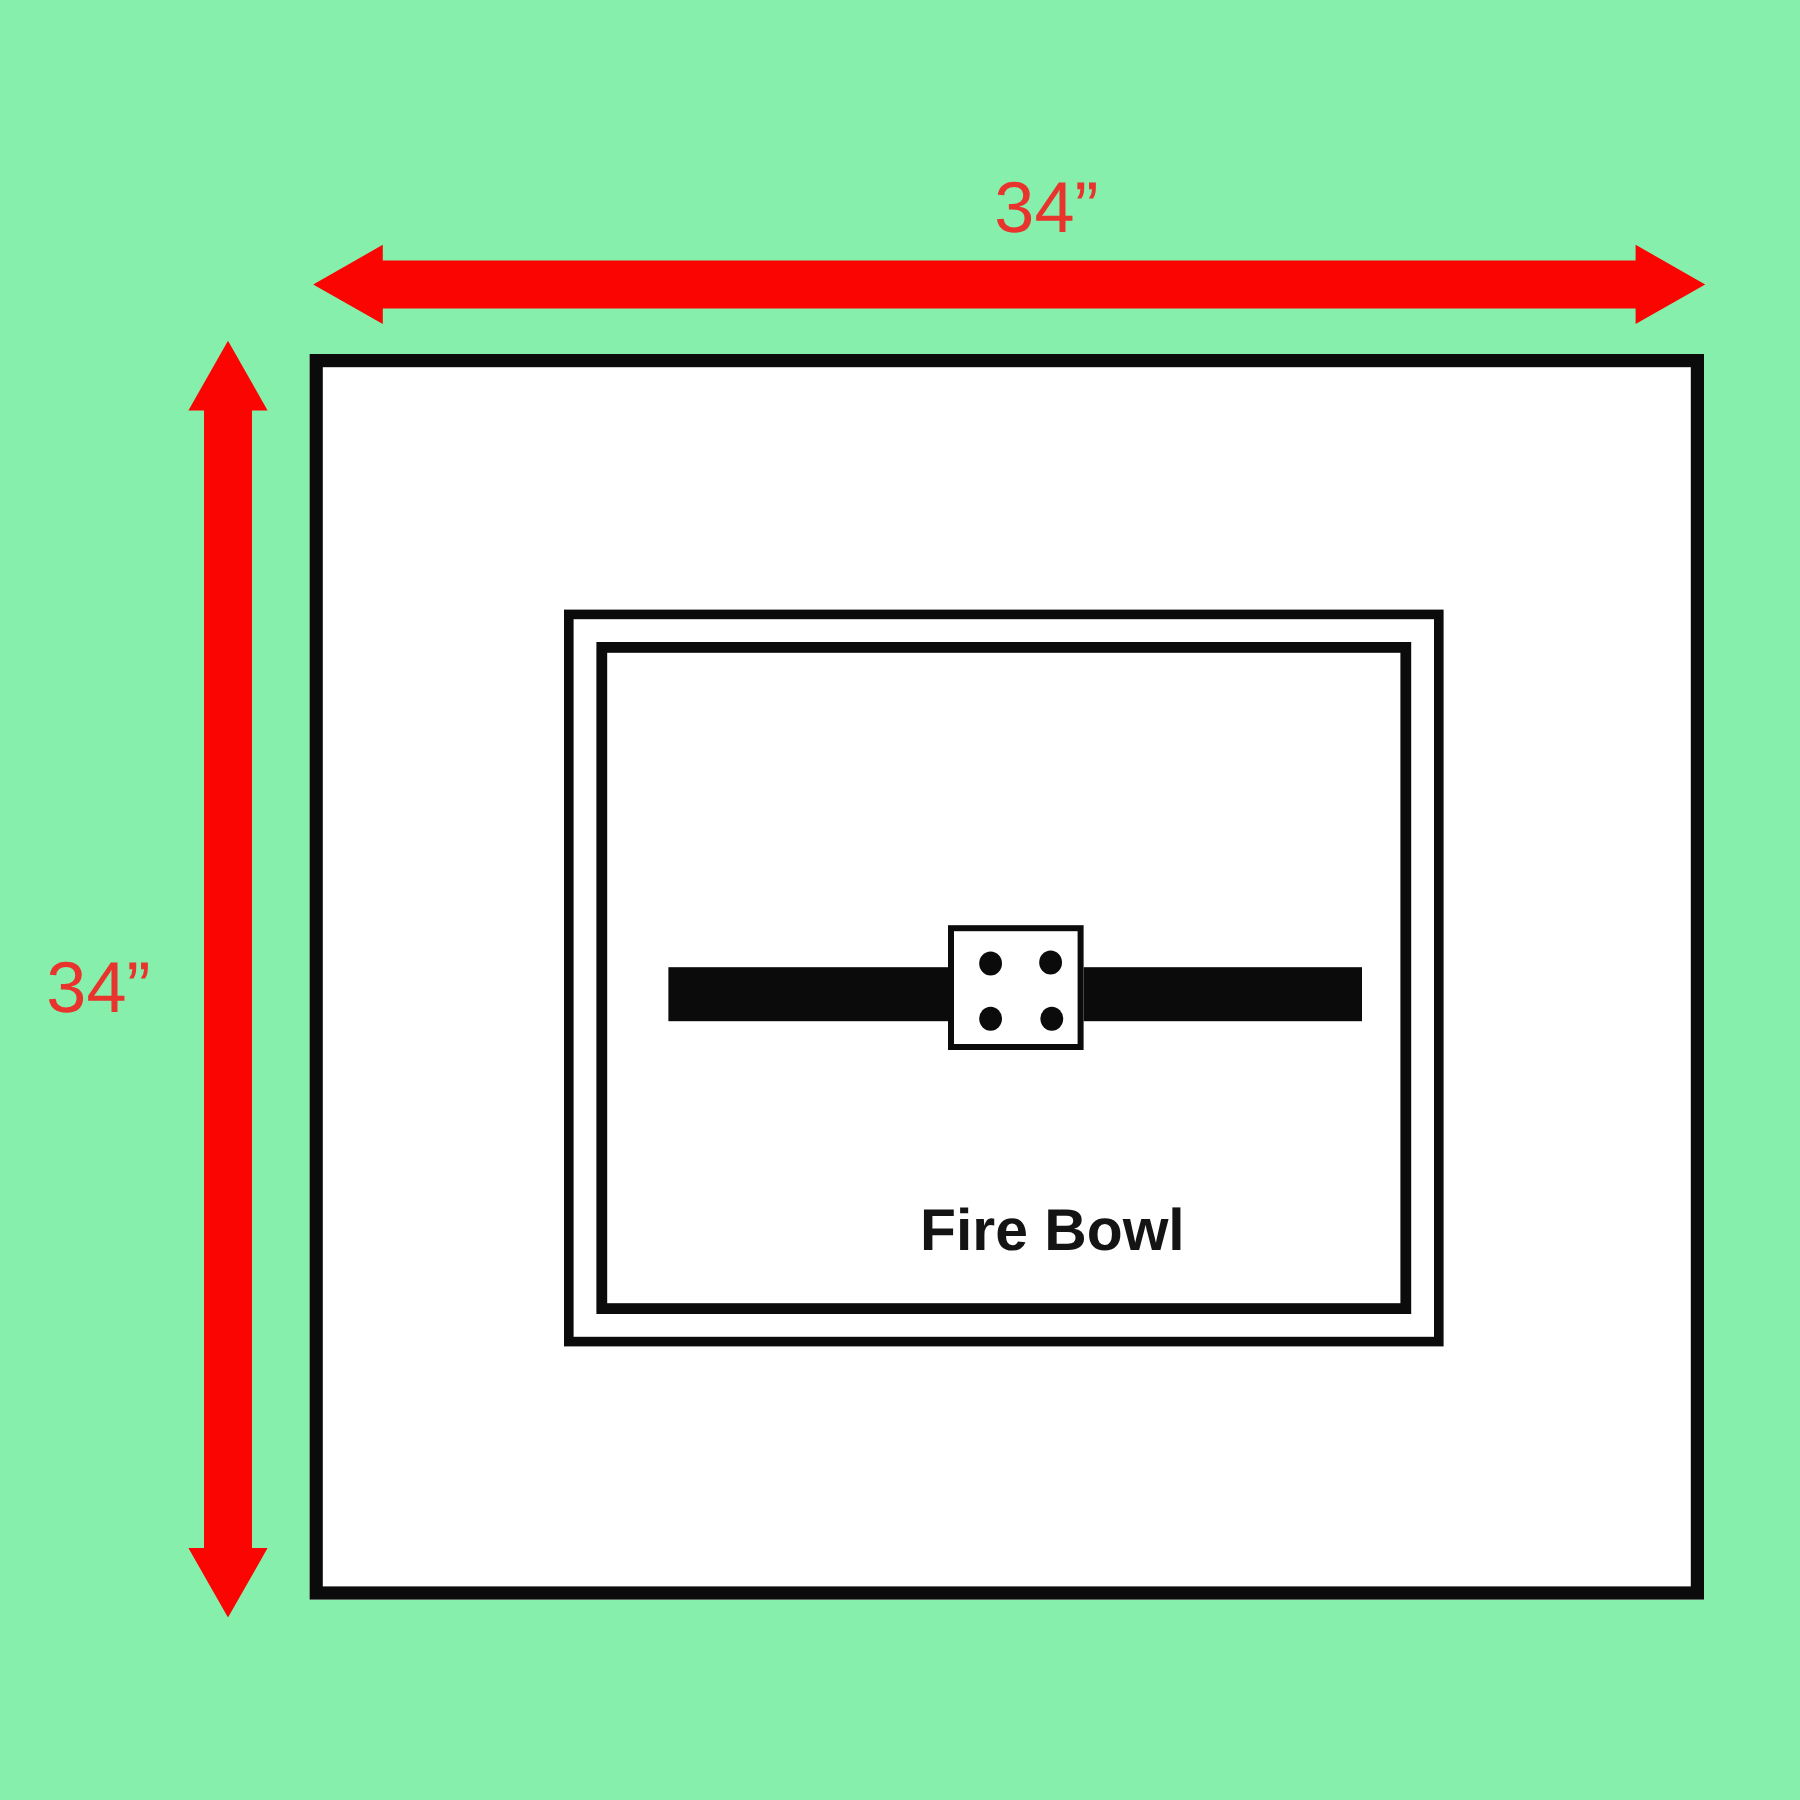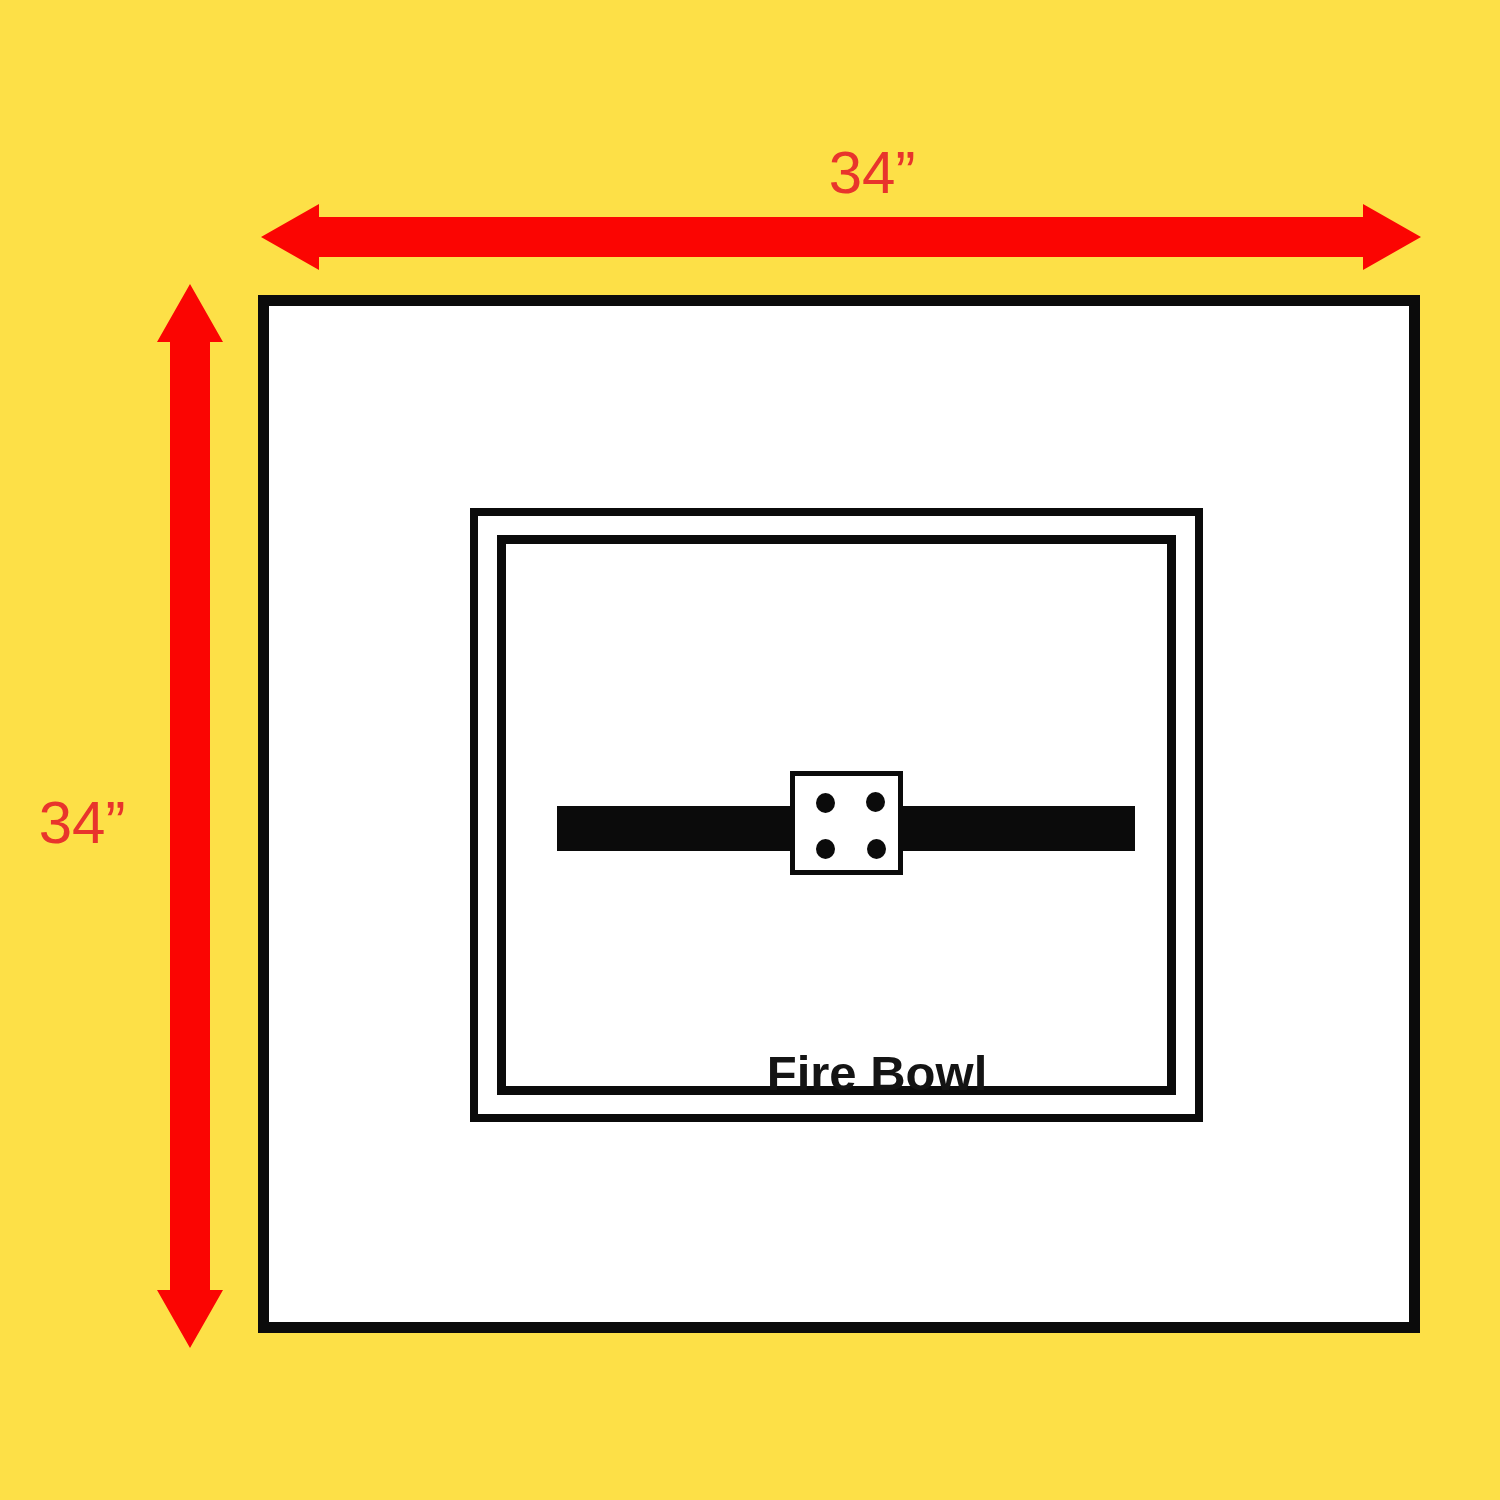--- a/index.html
+++ b/index.html
@@ -4,21 +4,21 @@
 <style>
   html, body {
     margin: 0;
     padding: 0;
     background: #ffffff;
   }
   .canvas {
     position: relative;
     width: 1500px;
     height: 1500px;
-    background: #fde047;
+    background: #86efac;
     overflow: hidden;
     font-family: "Liberation Sans", sans-serif;
   }
 
   
   .outer-box {
     position: absolute;
     left: 258px;
     top: 295px;
     width: 1140px;   
@@ -82,21 +82,20 @@
   .fire-bowl-label {
     position: absolute;
     left: 697px;
     top: 998px;
     width: 360px;
     text-align: center;
     font-size: 49px;
     font-weight: bold;
     color: #141414;
     letter-spacing: 0px;
-    margin-top: 47px;
   }
   .dim-label {
     position: absolute;
     font-size: 60px;
     font-weight: 400;
   }
   .dim-label.top {
     left: 772px;
     top: 138px;
     width: 200px;

